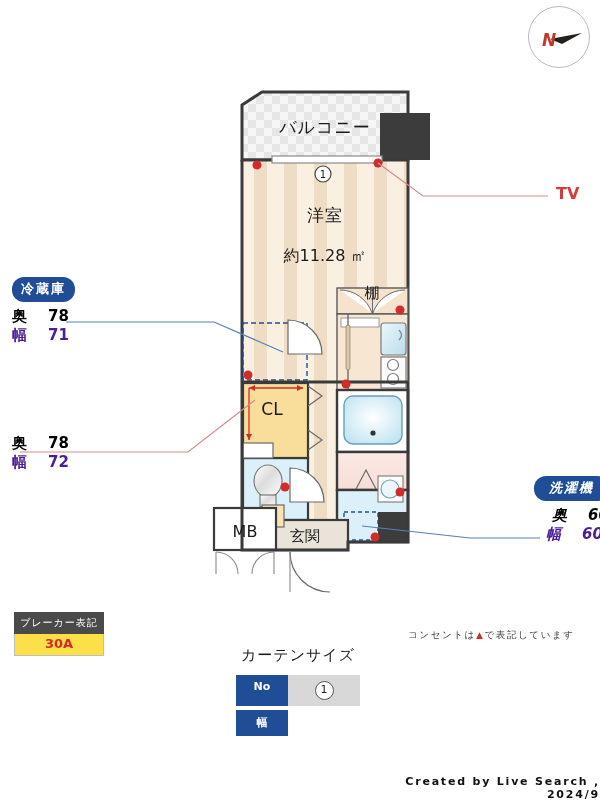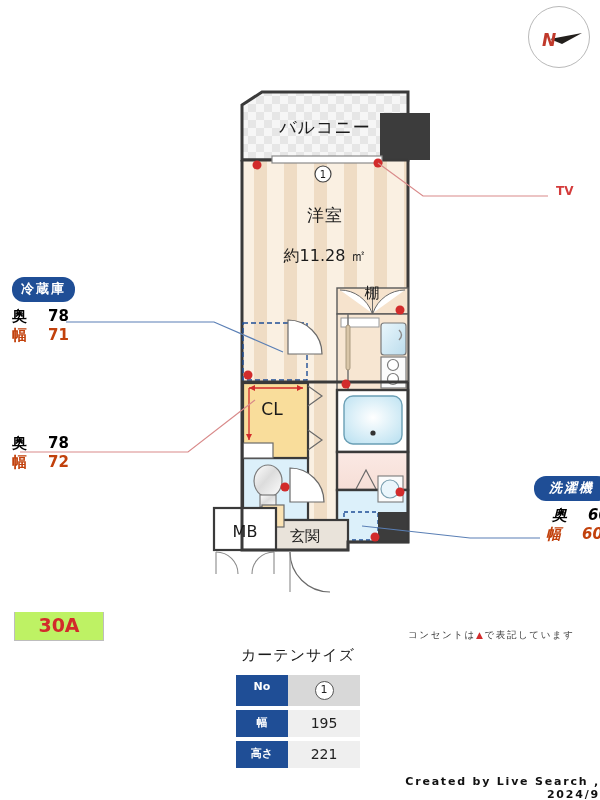--- a/index.html
+++ b/index.html
@@ -22,30 +22,30 @@
   .tagbox{
     background:#1f4e96;color:#fff;border-radius:12px;
     font-size:13px;font-weight:bold;letter-spacing:2px;
     padding:3px 9px 4px 9px;text-align:center;white-space:nowrap;
     font-family:"DejaVu Sans",sans-serif;
   }
   .dimrow{white-space:nowrap;font-size:15px;font-weight:bold;line-height:19px;
     font-family:"DejaVu Sans",sans-serif;}
   .dimrow .k{display:inline-block;width:26px;}
   .dim-d{color:#000000;}
-  .dim-w{color:#c2410c;}
+  .dim-w{color:#4c1d95;}
   .dim-d .v,.dim-w .v{margin-left:10px;}
 
   
   #breaker{left:14px;top:612px;width:90px;}
   #breaker .hd{background:#4a4a4a;color:#fff;font-size:10px;letter-spacing:1px;
     text-align:center;padding:3px 0 3px 0;font-family:"DejaVu Sans",sans-serif;
     border:1px solid #4a4a4a;}
-  #breaker .bd{border:1px solid #bdbdbd;border-top:none;background:#bef264;
-    color:#d22b2b;font-size:19px;font-weight:bold;text-align:center;padding:2px 0 4px 0;
+  #breaker .bd{border:1px solid #bdbdbd;border-top:none;background:#fde047;
+    color:#d22b2b;font-size:13px;font-weight:bold;text-align:center;padding:2px 0 4px 0;
     font-family:"DejaVu Sans",sans-serif;}
 
   
   #curtain{left:236px;top:646px;width:124px;}
   #curtain .ttl{font-size:15px;color:#1a1a1a;text-align:center;letter-spacing:1px;
     margin-bottom:10px;font-family:"DejaVu Sans",sans-serif;}
   #curtain .row{display:flex;margin-bottom:4px;}
   #curtain .lbl{width:52px;background:#1f4e96;color:#fff;font-size:11px;font-weight:bold;
     text-align:center;padding:5px 0 6px 0;font-family:"DejaVu Sans",sans-serif;}
   #curtain .val{flex:1;background:#efefef;color:#222;font-size:14px;
@@ -57,21 +57,21 @@
   
   #notes{left:408px;top:626px;font-size:9.5px;color:#3c3c3c;letter-spacing:1.6px;
     line-height:17px;font-family:"DejaVu Sans",sans-serif;}
   .tri{color:#d22b2b;font-size:9px;}
 
   
   #footer{left:352px;top:775px;font-size:11px;color:#111;letter-spacing:1.8px;
     font-weight:bold;font-family:"DejaVu Sans",sans-serif;text-align:right;}
 
   
-  #tvlabel{left:556px;top:184px;color:#d43b3b;font-size:12px;font-weight:bold;
+  #tvlabel{left:556px;top:184px;color:#d43b3b;font-size:16px;font-weight:bold;
     font-family:"DejaVu Sans",sans-serif;}
 
   .plantext{font-family:"DejaVu Sans",sans-serif;fill:#1a1a1a;}
 </style>
 </head>
 <body>
 
 <div class="abs" id="compass">
   <div class="ring"></div>
   <svg width="62" height="62" style="position:absolute;left:0;top:0;">
@@ -292,42 +292,38 @@
   <div class="tagbox">洗濯機</div>
   <div class="dimrow dim-d" style="margin-top:5px;margin-left:18px;">
     <span class="k">奥</span><span class="v">60</span>
   </div>
   <div class="dimrow dim-w" style="margin-left:12px;">
     <span class="k">幅</span><span class="v">60</span>
   </div>
 </div>
 
 <div class="abs" id="breaker">
+  <div class="hd">ブレーカー表記</div>
   <div class="bd">30A</div>
 </div>
 
 <div class="abs" id="curtain">
   <div class="ttl">カーテンサイズ</div>
 
   <div class="row">
     <div class="lbl">No</div>
     <div class="val grey">
       <span class="circnum">1</span>
     </div>
   </div>
 
   <div class="row">
     <div class="lbl">幅</div>
-    <div class="val">195</div>
-  </div>
-
-  <div class="row">
-    <div class="lbl">高さ</div>
-    <div class="val">221</div>
-  </div>
+  </div>
+
 </div>
 
 <div class="abs" id="notes">
   <div>
     <span>コンセントは</span><span class="tri">▲</span><span>で表記しています</span>
   </div>
 </div>
 
 <div class="abs" id="footer">Created by Live Search , 2024/9</div>
 

